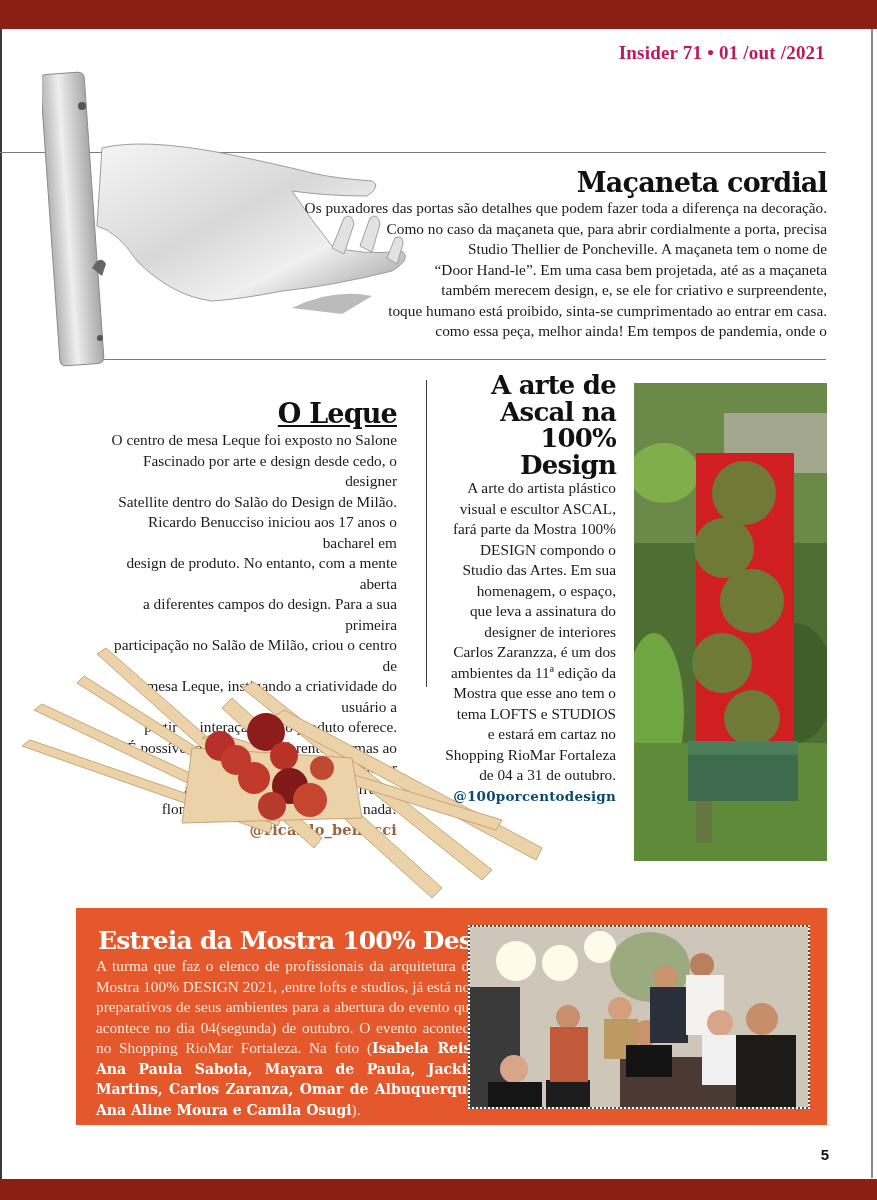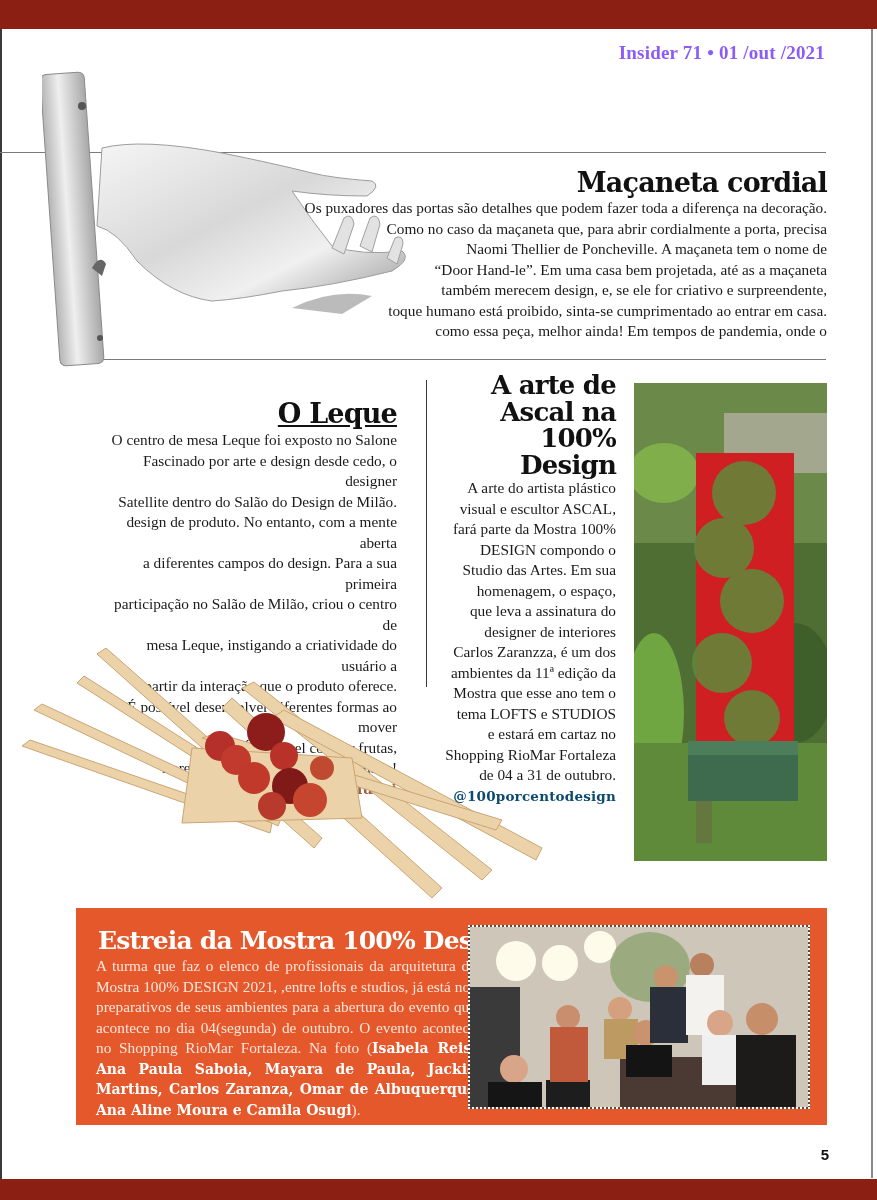--- a/index.html
+++ b/index.html
@@ -5,21 +5,21 @@
   * { box-sizing: border-box; margin: 0; padding: 0; }
   html, body { width: 877px; height: 1200px; overflow: hidden; background: #ffffff; }
   body { position: relative; font-family: "Liberation Serif", "DejaVu Serif", serif; color: #1a1a1a; }
 
   .page-frame-left { position: absolute; left: 0; top: 0; width: 2px; height: 1200px; background: #3a3a3a; }
   .page-frame-right { position: absolute; right: 4px; top: 28px; width: 2px; height: 1150px; background: #8a8a8a; }
 
   .top-bar { position: absolute; left: 0; top: 0; width: 877px; height: 29px; background: #8b1f14; }
   .bottom-bar { position: absolute; left: 0; top: 1179px; width: 877px; height: 21px; background: #8b1f14; }
 
-  .issue-header { position: absolute; right: 52px; top: 42px; font-size: 19px; font-weight: bold; color: #8b5cf6; letter-spacing: 0.2px; }
+  .issue-header { position: absolute; right: 52px; top: 42px; font-size: 19px; font-weight: bold; color: #be185d; letter-spacing: 0.2px; }
 
   .rule { position: absolute; height: 1px; background: #7a7a7a; }
   .rule-top { left: 0; top: 152px; width: 826px; }
   .rule-mid { left: 76px; top: 359px; width: 750px; }
   .vrule { position: absolute; left: 426px; top: 380px; width: 1px; height: 307px; background: #3a3a3a; }
 
   .title { font-family: "DejaVu Serif", serif; font-weight: 900; color: #111; letter-spacing: -0.8px; }
   .body-text { font-size: 15.3px; line-height: 20.5px; text-align: right; }
 
   
@@ -89,34 +89,35 @@
     <path d="M345 190 l8 -20 q8 -4 8 6 l-6 20 z" fill="#e2e2e2" stroke="#a0a0a0"></path>
     <path d="M250 240 q40 -20 80 -12 l-30 18 z" fill="#777" opacity="0.5"></path>
   </svg>
 </div>
 
 <div class="article-1">
   <h2 class="title">Maçaneta cordial</h2>
   <div class="body-text">
     <div>Os puxadores das portas são detalhes que podem fazer toda a diferença na decoração.</div>
     <div>Como no caso da maçaneta que, para abrir cordialmente a porta, precisa</div>
-    <div>Naomi Thellier de Poncheville. A maçaneta tem o nome de</div>
+    <div>Studio Thellier de Poncheville. A maçaneta tem o nome de</div>
     <div>“Door Hand-le”. Em uma casa bem projetada, até as a maçaneta</div>
     <div>também merecem design, e, se ele for criativo e surpreendente,</div>
     <div>toque humano está proibido, sinta-se cumprimentado ao entrar em casa.</div>
     <div>como essa peça, melhor ainda! Em tempos de pandemia, onde o</div>
   </div>
 </div>
 
 <div class="article-2">
   <h2 class="title">O Leque</h2>
   <div class="body-text">
     <div>O centro de mesa Leque foi exposto no Salone</div>
     <div>Fascinado por arte e design desde cedo, o designer</div>
     <div>Satellite dentro do Salão do Design de Milão.</div>
+    <div>Ricardo Benucciso iniciou aos 17 anos o bacharel em</div>
     <div>design de produto. No entanto, com a mente aberta</div>
     <div>a diferentes campos do design. Para a sua primeira</div>
     <div>participação no Salão de Milão, criou o centro de</div>
     <div>mesa Leque, instigando a criatividade do usuário a</div>
     <div>partir da interação que o produto oferece.</div>
     <div>É possível desenvolver diferentes formas ao mover</div>
     <div>as peças. É possível colocar frutas,</div>
     <div>flores, velas, pães ou até mesmo nada!</div>
     <div class="handle-brown">@ricardo_benucci</div>
   </div>

